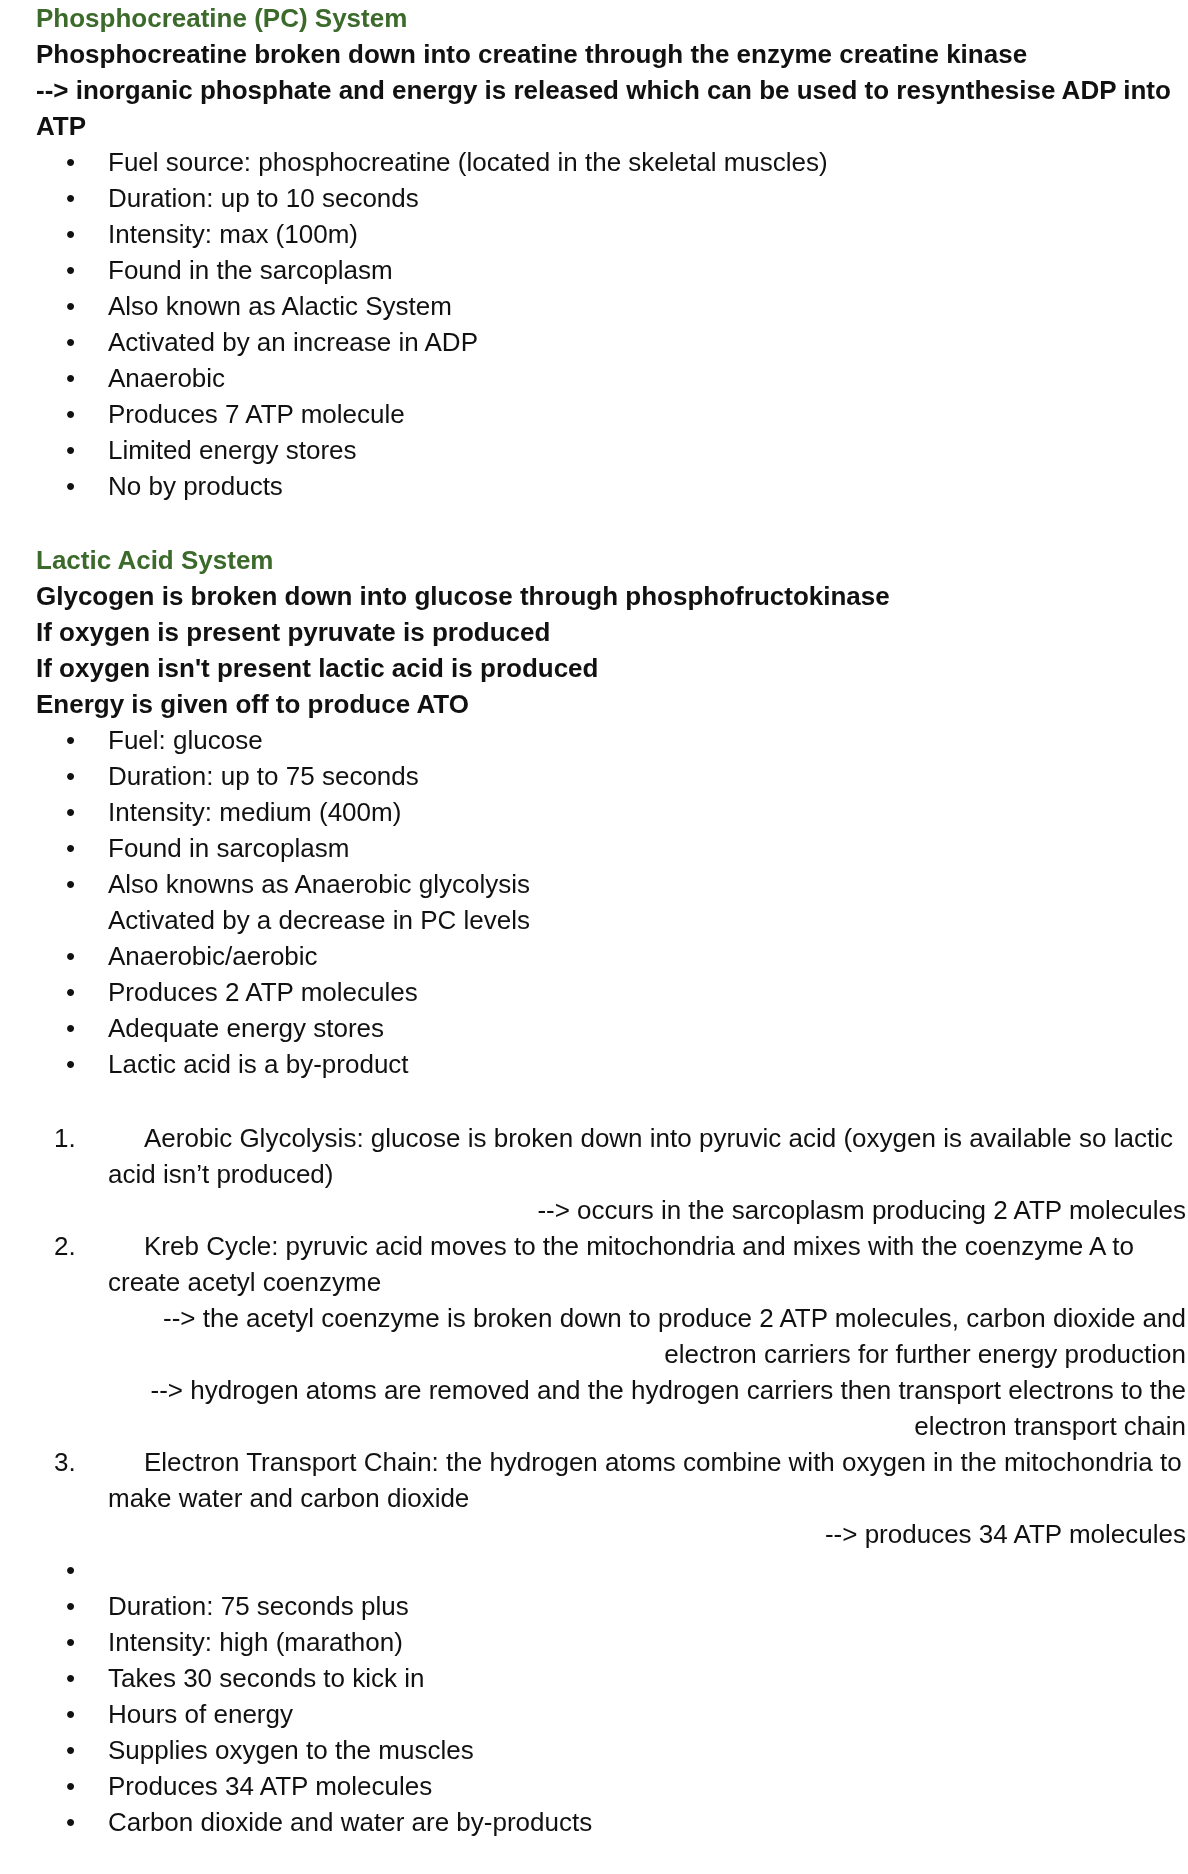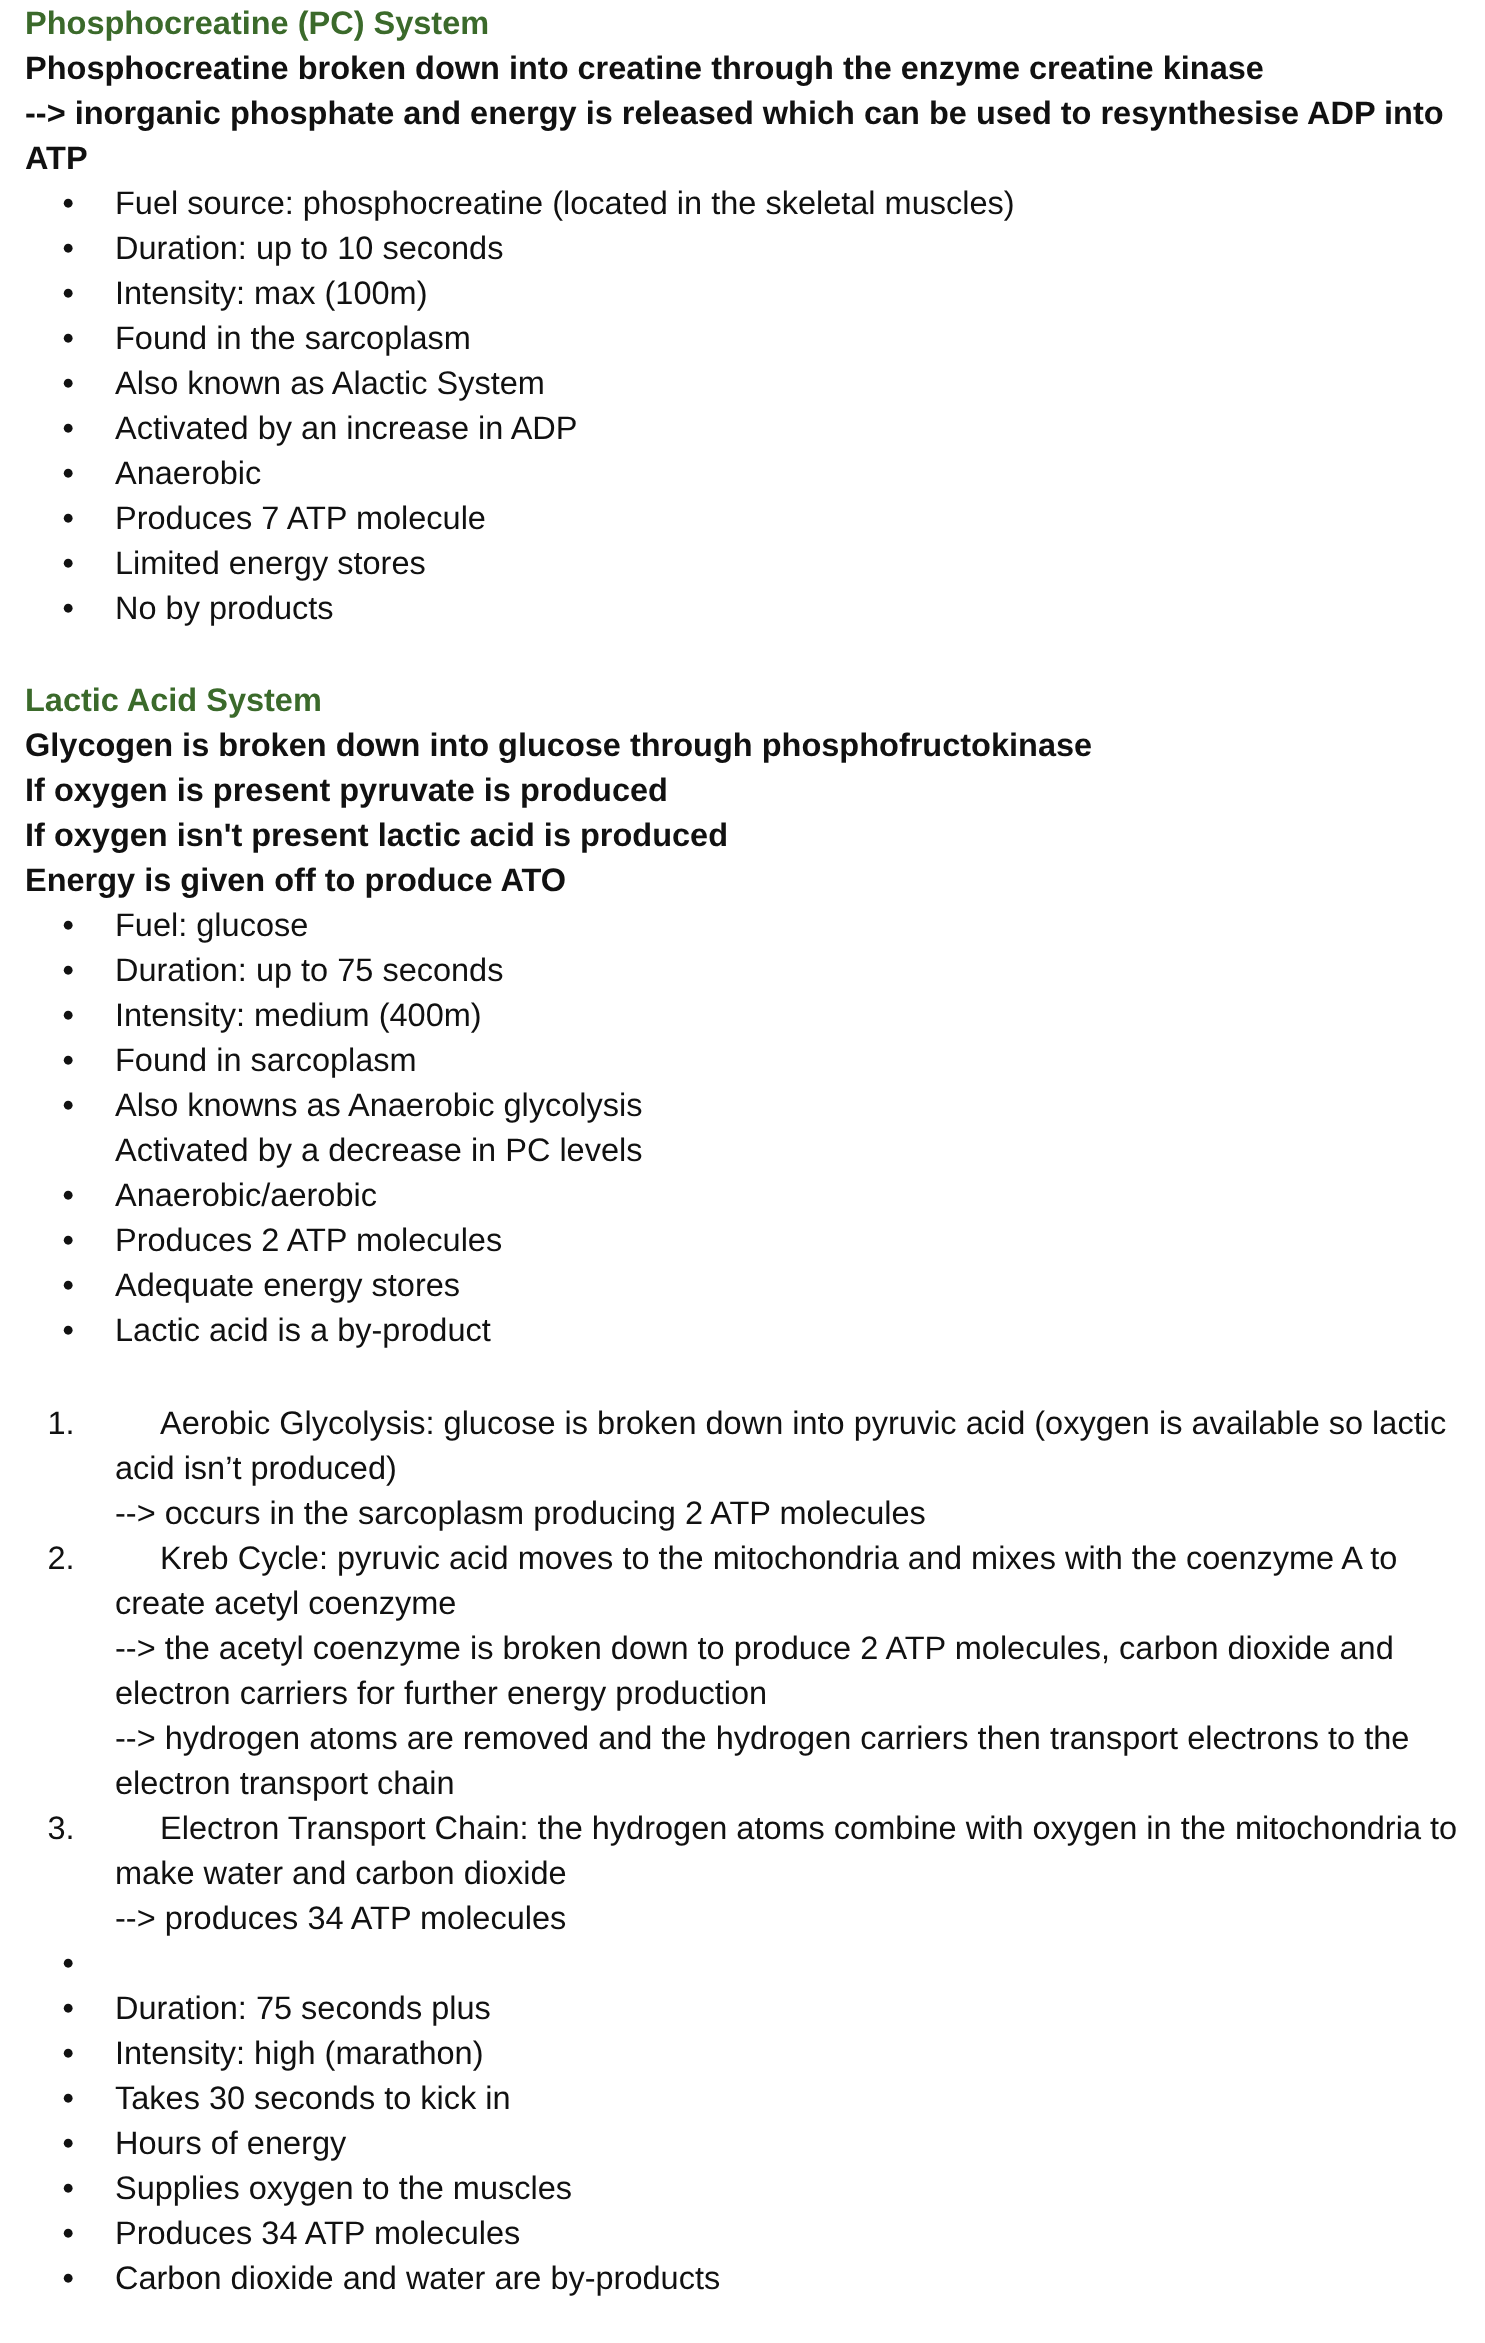--- a/index.html
+++ b/index.html
@@ -5,27 +5,27 @@
   html, body { margin: 0; padding: 0; background: #ffffff; }
   body {
     width: 1188px; height: 1874px; overflow: hidden;
     font-family: "Liberation Sans", sans-serif;
     color: #111111;
     font-size: 26px;
   }
   .page { padding: 0 20px; }
   .line { height: 36px; line-height: 36px; white-space: nowrap; font-weight: bold; }
   .heading { color: #3b6a2b; font-weight: bold; }
-  .section { position: absolute; left: 20px; }
+  .section { position: absolute; left: 36px; }
   ul.bullets, ol.steps { list-style: none; margin: 0; padding: 0; }
   .bullets li { position: relative; padding-left: 72px; height: 36px; line-height: 36px; white-space: nowrap; }
   .bullets li .dot { position: absolute; left: 30px; top: 0; }
   .steps li { position: relative; padding-left: 72px; line-height: 36px; }
   .steps li .num { position: absolute; left: 18px; top: 0; }
-  .steps li .sub { display: block; }
+  .steps li .sub { display: block; text-align: right; }
   b { font-weight: normal; margin-left: 36px; }
 </style>
 </head>
 <body>
 
 <div class="page">
 
   <div class="section" style="top:0px;width:1150px;">
     <div class="line heading">Phosphocreatine (PC) System</div>
     <div class="line">Phosphocreatine broken down into creatine through the enzyme creatine kinase</div>

